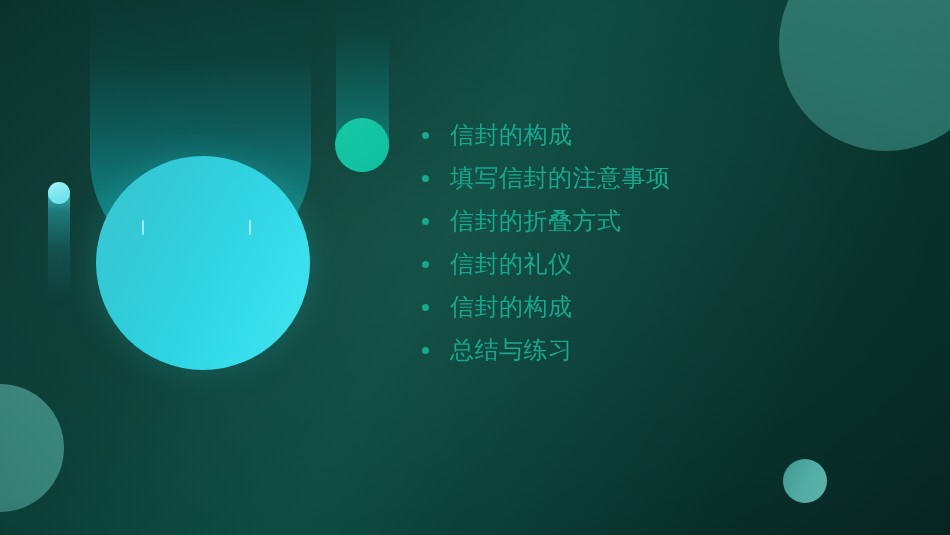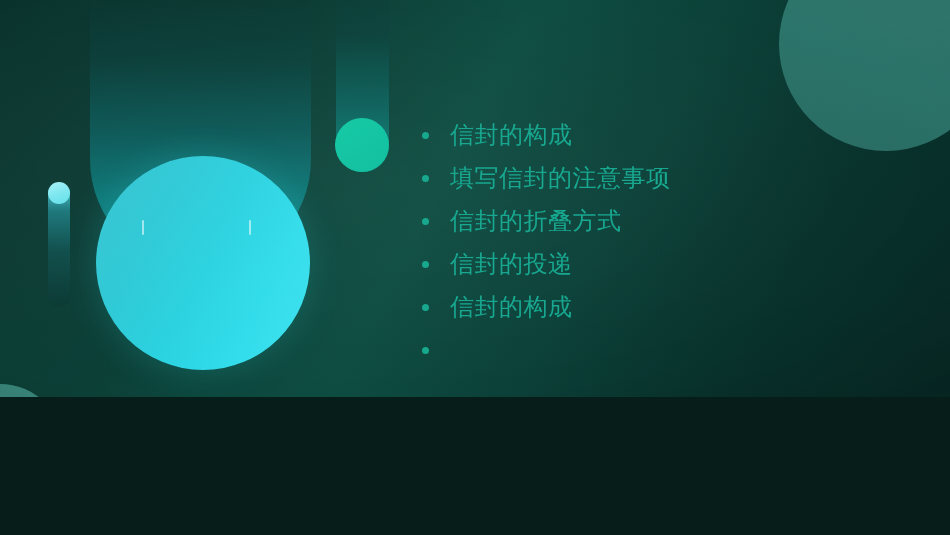--- a/index.html
+++ b/index.html
@@ -4,21 +4,21 @@
 <title>Slide</title>
 <style>
   html, body {
     margin: 0;
     padding: 0;
     background: #071d1a;
   }
   #slide {
     position: relative;
     width: 950px;
-    height: 397px;
+    height: 535px;
     overflow: hidden;
     font-family: "Liberation Sans", "DejaVu Sans", sans-serif;
     background: #000000;
   }
 
   
   .bg-base {
     position: absolute;
     inset: 0;
     background:
@@ -215,24 +215,25 @@
       <li class="bullet-item">
         <span class="bullet-marker"></span>
         <span class="bullet-text">填写信封的注意事项</span>
       </li>
       <li class="bullet-item">
         <span class="bullet-marker"></span>
         <span class="bullet-text">信封的折叠方式</span>
       </li>
       <li class="bullet-item">
         <span class="bullet-marker"></span>
-        <span class="bullet-text">信封的投递</span>
+        <span class="bullet-text">信封的礼仪</span>
       </li>
       <li class="bullet-item">
         <span class="bullet-marker"></span>
         <span class="bullet-text">信封的构成</span>
       </li>
       <li class="bullet-item">
         <span class="bullet-marker"></span>
+        <span class="bullet-text">总结与练习</span>
       </li>
     </ul>
 
 </div>
 
 </body></html>

